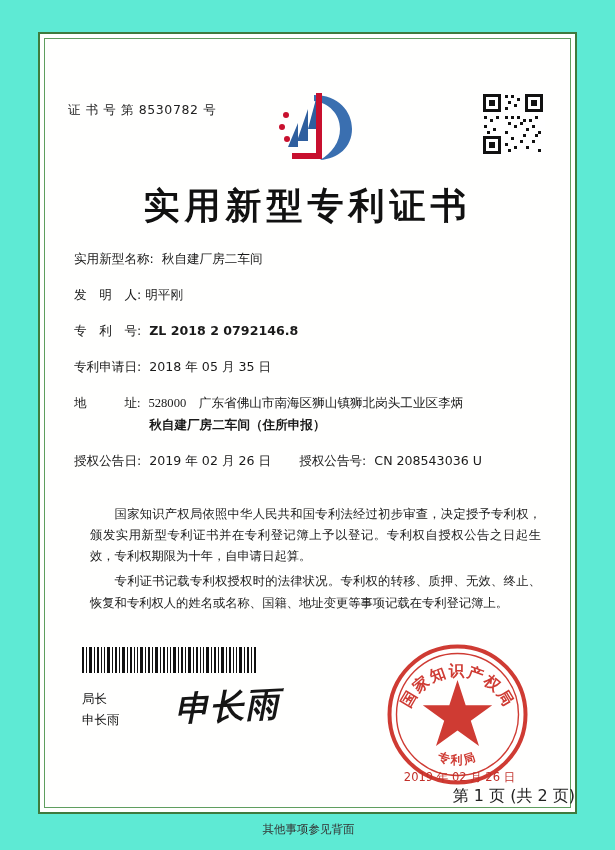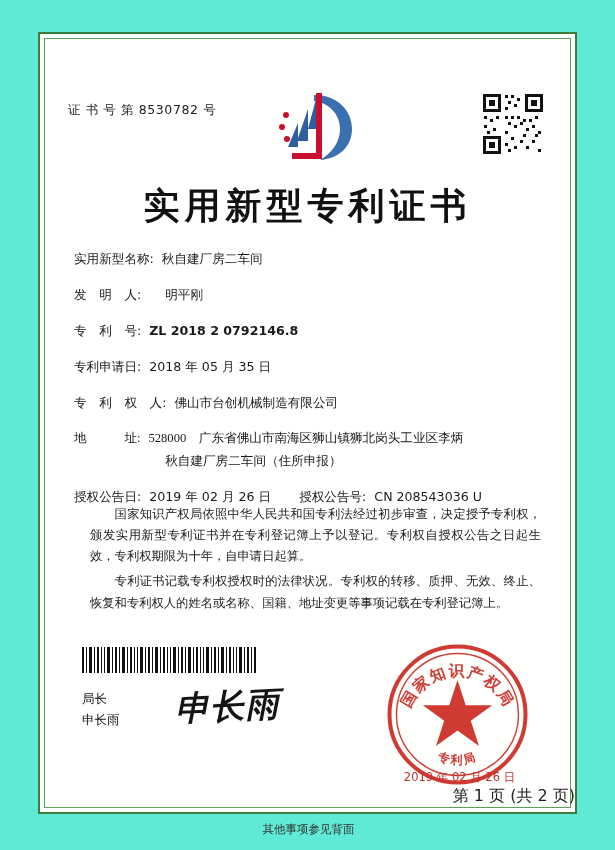--- a/index.html
+++ b/index.html
@@ -264,45 +264,41 @@
 
     <div class="fields">
 
       <div class="field-row">
         <span class="field-label">实用新型名称:</span>
         <span class="field-value" style="margin-left:8px;">秋自建厂房二车间</span>
       </div>
 
       <div class="field-row">
         <span class="field-label">发　明　人:</span>
-        <span class="field-value" style="margin-left:24px;">明平刚</span>
+        <span class="field-value" style="margin-left:4px;">明平刚</span>
       </div>
 
       <div class="field-row">
         <span class="field-label">专　利　号:</span>
         <span class="field-value" style="margin-left:8px;font-weight:bold;">ZL 2018 2 0792146.8</span>
       </div>
 
       <div class="field-row">
         <span class="field-label">专利申请日:</span>
         <span class="field-value" style="margin-left:8px;">2018 年 05 月 35 日</span>
       </div>
 
-      <div class="field-row">
-        <span class="field-label">专　利　权　人:</span>
-        <span class="field-value" style="margin-left:8px;">佛山市台创机械制造有限公司</span>
-      </div>
 
       <div class="field-row" style="margin-bottom:4px;font-family:Liberation Serif, serif;">
         <span class="field-label">地　　　址:</span>
         <span class="field-value" style="margin-left:8px;">528000　广东省佛山市南海区狮山镇狮北岗头工业区李炳</span>
       </div>
       <div class="field-row">
         <span class="field-label" style="visibility:hidden;">地　　　址:</span>
-        <span class="field-value" style="margin-left:24px;">秋自建厂房二车间（住所申报）</span>
+        <span class="field-value" style="margin-left:8px;font-weight:bold;">秋自建厂房二车间（住所申报）</span>
       </div>
 
       <div class="field-row two-col">
         <span class="field-label">授权公告日:</span>
         <span class="col1" style="margin-left:8px;">2019 年 02 月 26 日</span>
         <span class="col2">授权公告号:</span>
         <span class="col2" style="margin-left:8px;">CN 208543036 U</span>
       </div>
     </div>
 

